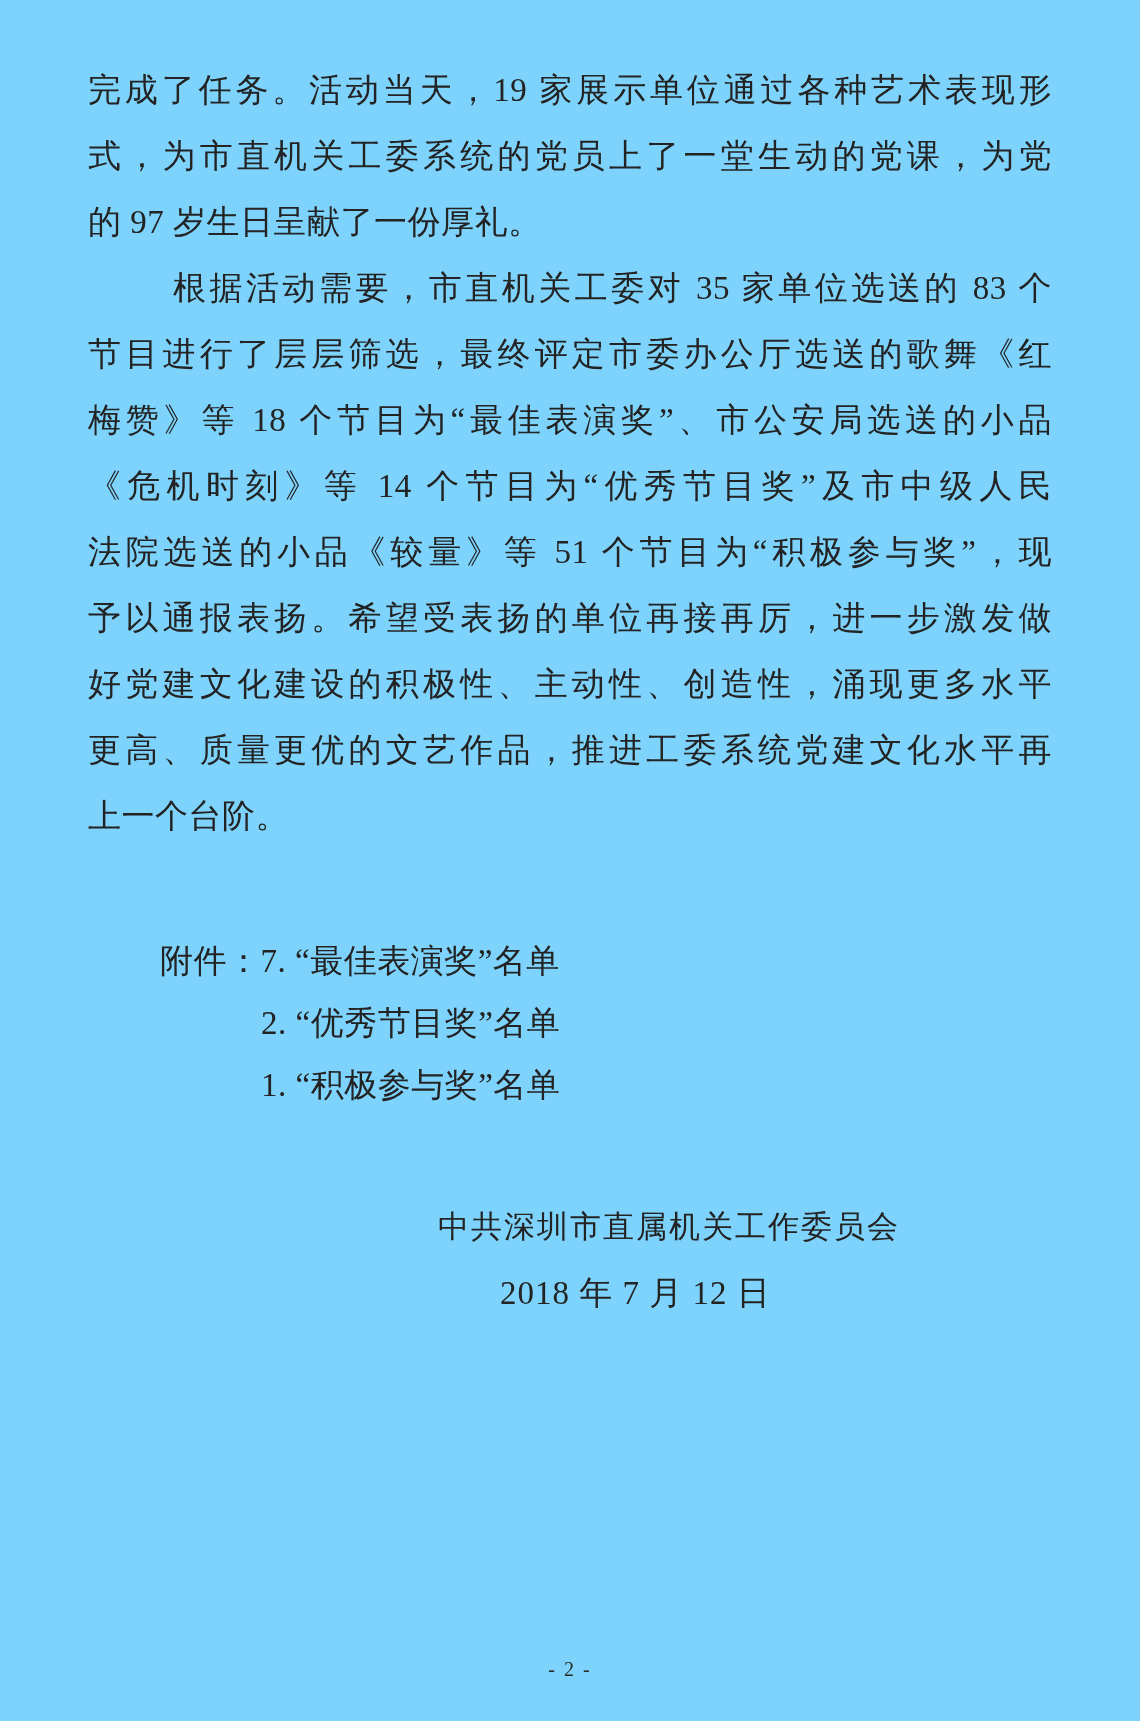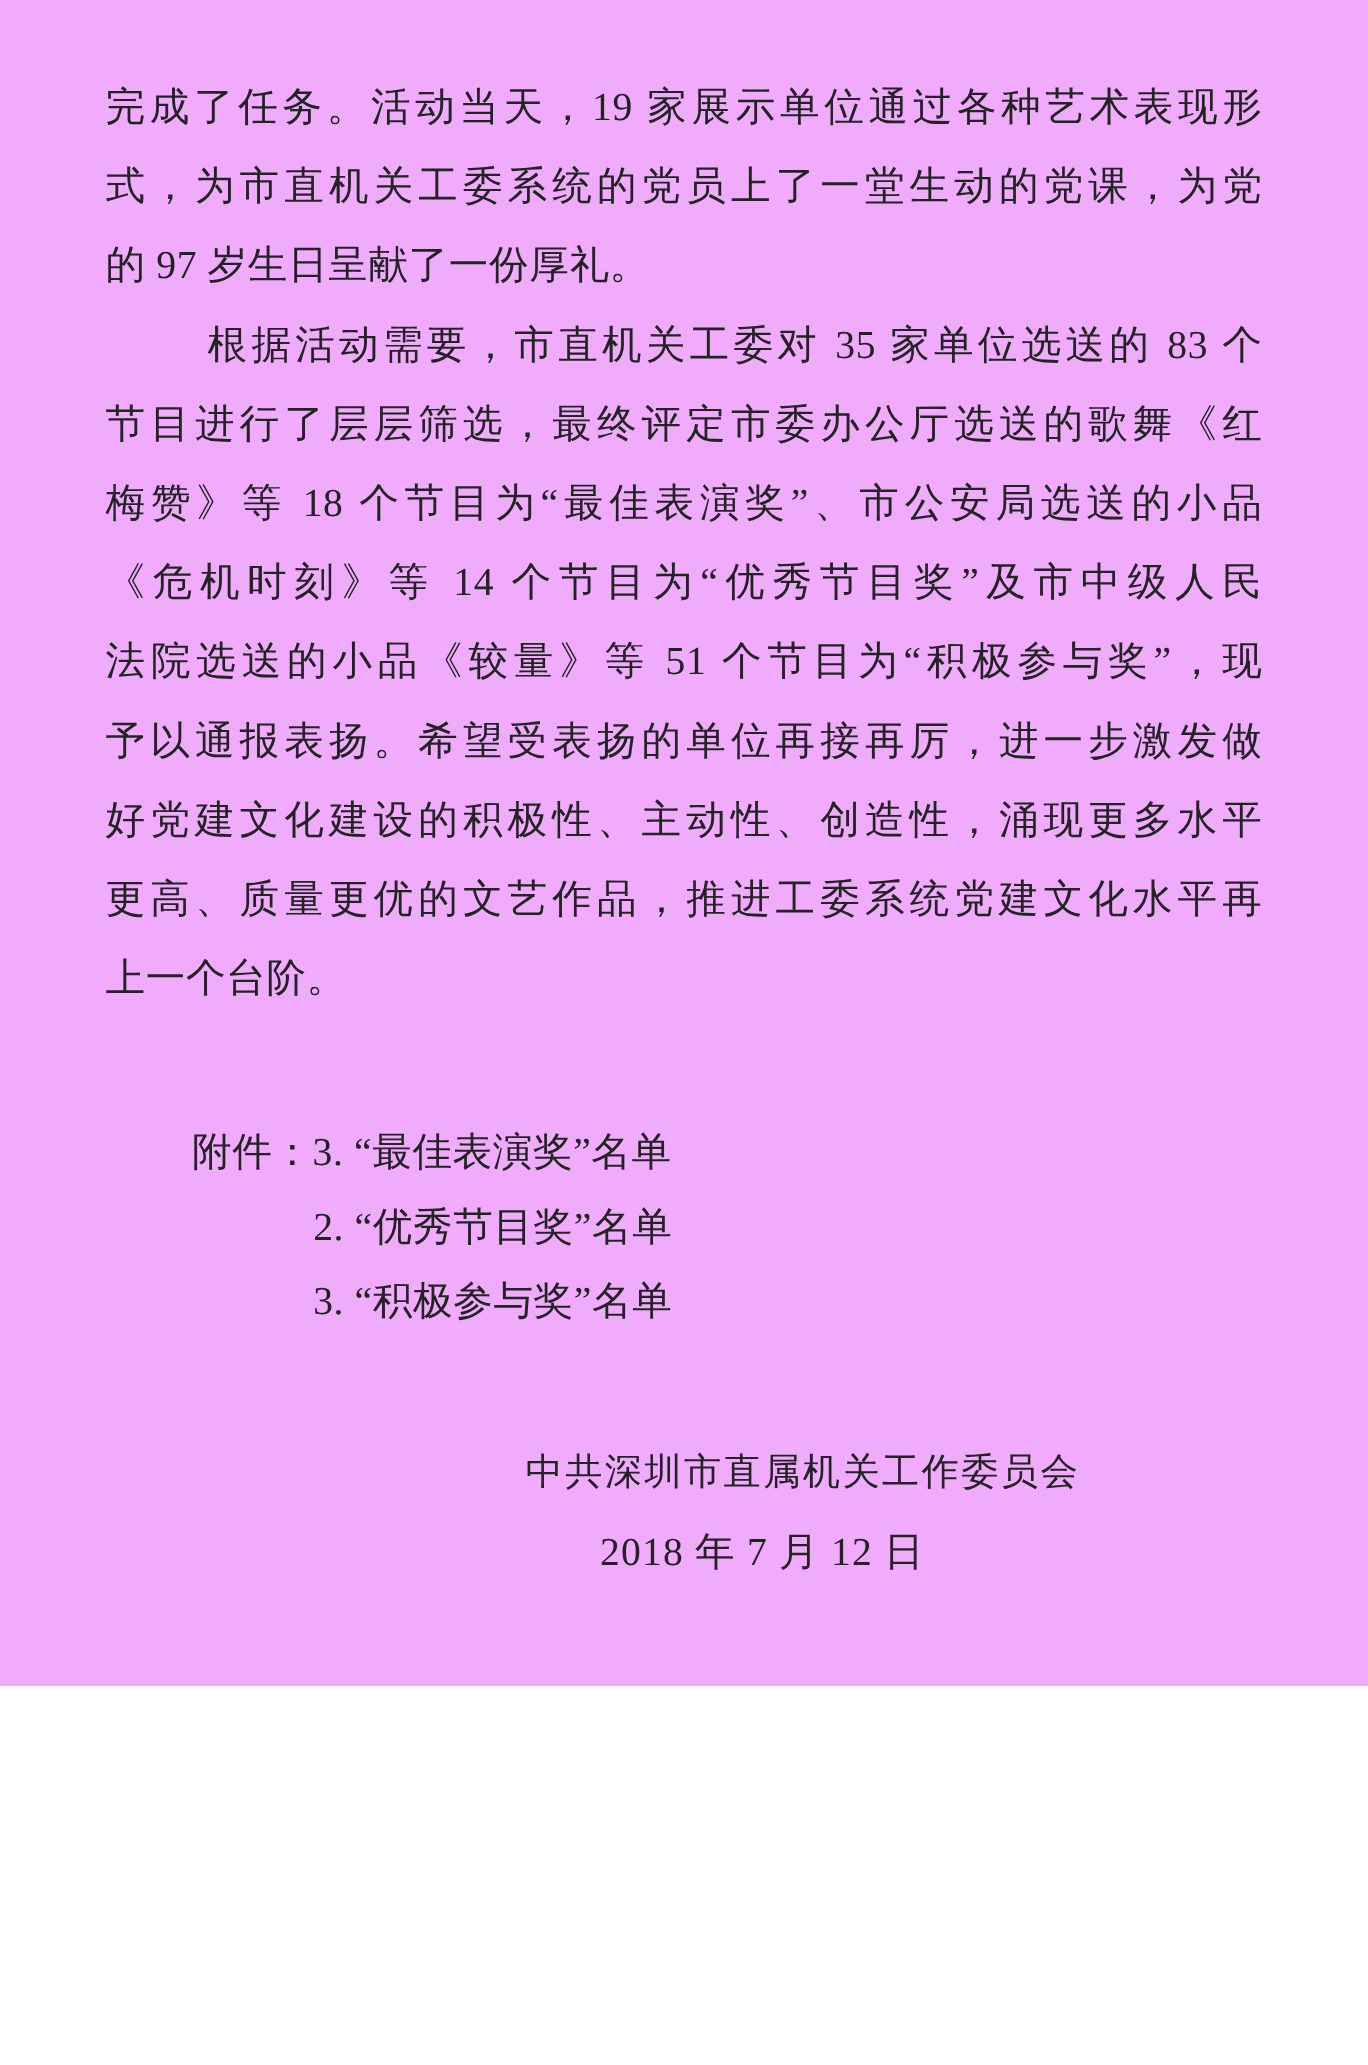--- a/index.html
+++ b/index.html
@@ -3,22 +3,22 @@
 <meta charset="utf-8">
 <style>
   html, body {
     margin: 0;
     padding: 0;
     background: #ffffff;
   }
   .page {
     position: relative;
     width: 1140px;
-    height: 1405px;
-    background: #f0abfc;
+    height: 1721px;
+    background: #7dd3fc;
     overflow: hidden;
     font-family: "Liberation Serif", "DejaVu Serif", serif;
     color: #232323;
   }
   .doc-body {
     position: absolute;
     top: 57px;
     left: 88px;
     width: 964px;
     font-size: 33px;
@@ -94,27 +94,27 @@
     <div class="line fill">《危机时刻》等 14 个节目为“优秀节目奖”及市中级人民</div>
     <div class="line fill">法院选送的小品《较量》等 51 个节目为“积极参与奖”，现</div>
     <div class="line fill">予以通报表扬。希望受表扬的单位再接再厉，进一步激发做</div>
     <div class="line fill">好党建文化建设的积极性、主动性、创造性，涌现更多水平</div>
     <div class="line fill">更高、质量更优的文艺作品，推进工委系统党建文化水平再</div>
     <div class="line">上一个台阶。</div>
   </div>
 
   <div class="attachments">
     <div class="att-line">
-      <span>附件：</span><span>3. “最佳表演奖”名单</span>
+      <span>附件：</span><span>7. “最佳表演奖”名单</span>
     </div>
     <div class="att-line att-indent">
       <span>2. “优秀节目奖”名单</span>
     </div>
     <div class="att-line att-indent">
-      <span>3. “积极参与奖”名单</span>
+      <span>1. “积极参与奖”名单</span>
     </div>
   </div>
 
   <div class="signature">中共深圳市直属机关工作委员会</div>
   <div class="date">2018 年 7 月 12 日</div>
 
   <div class="page-number">- 2 -</div>
 
 </div>
 

